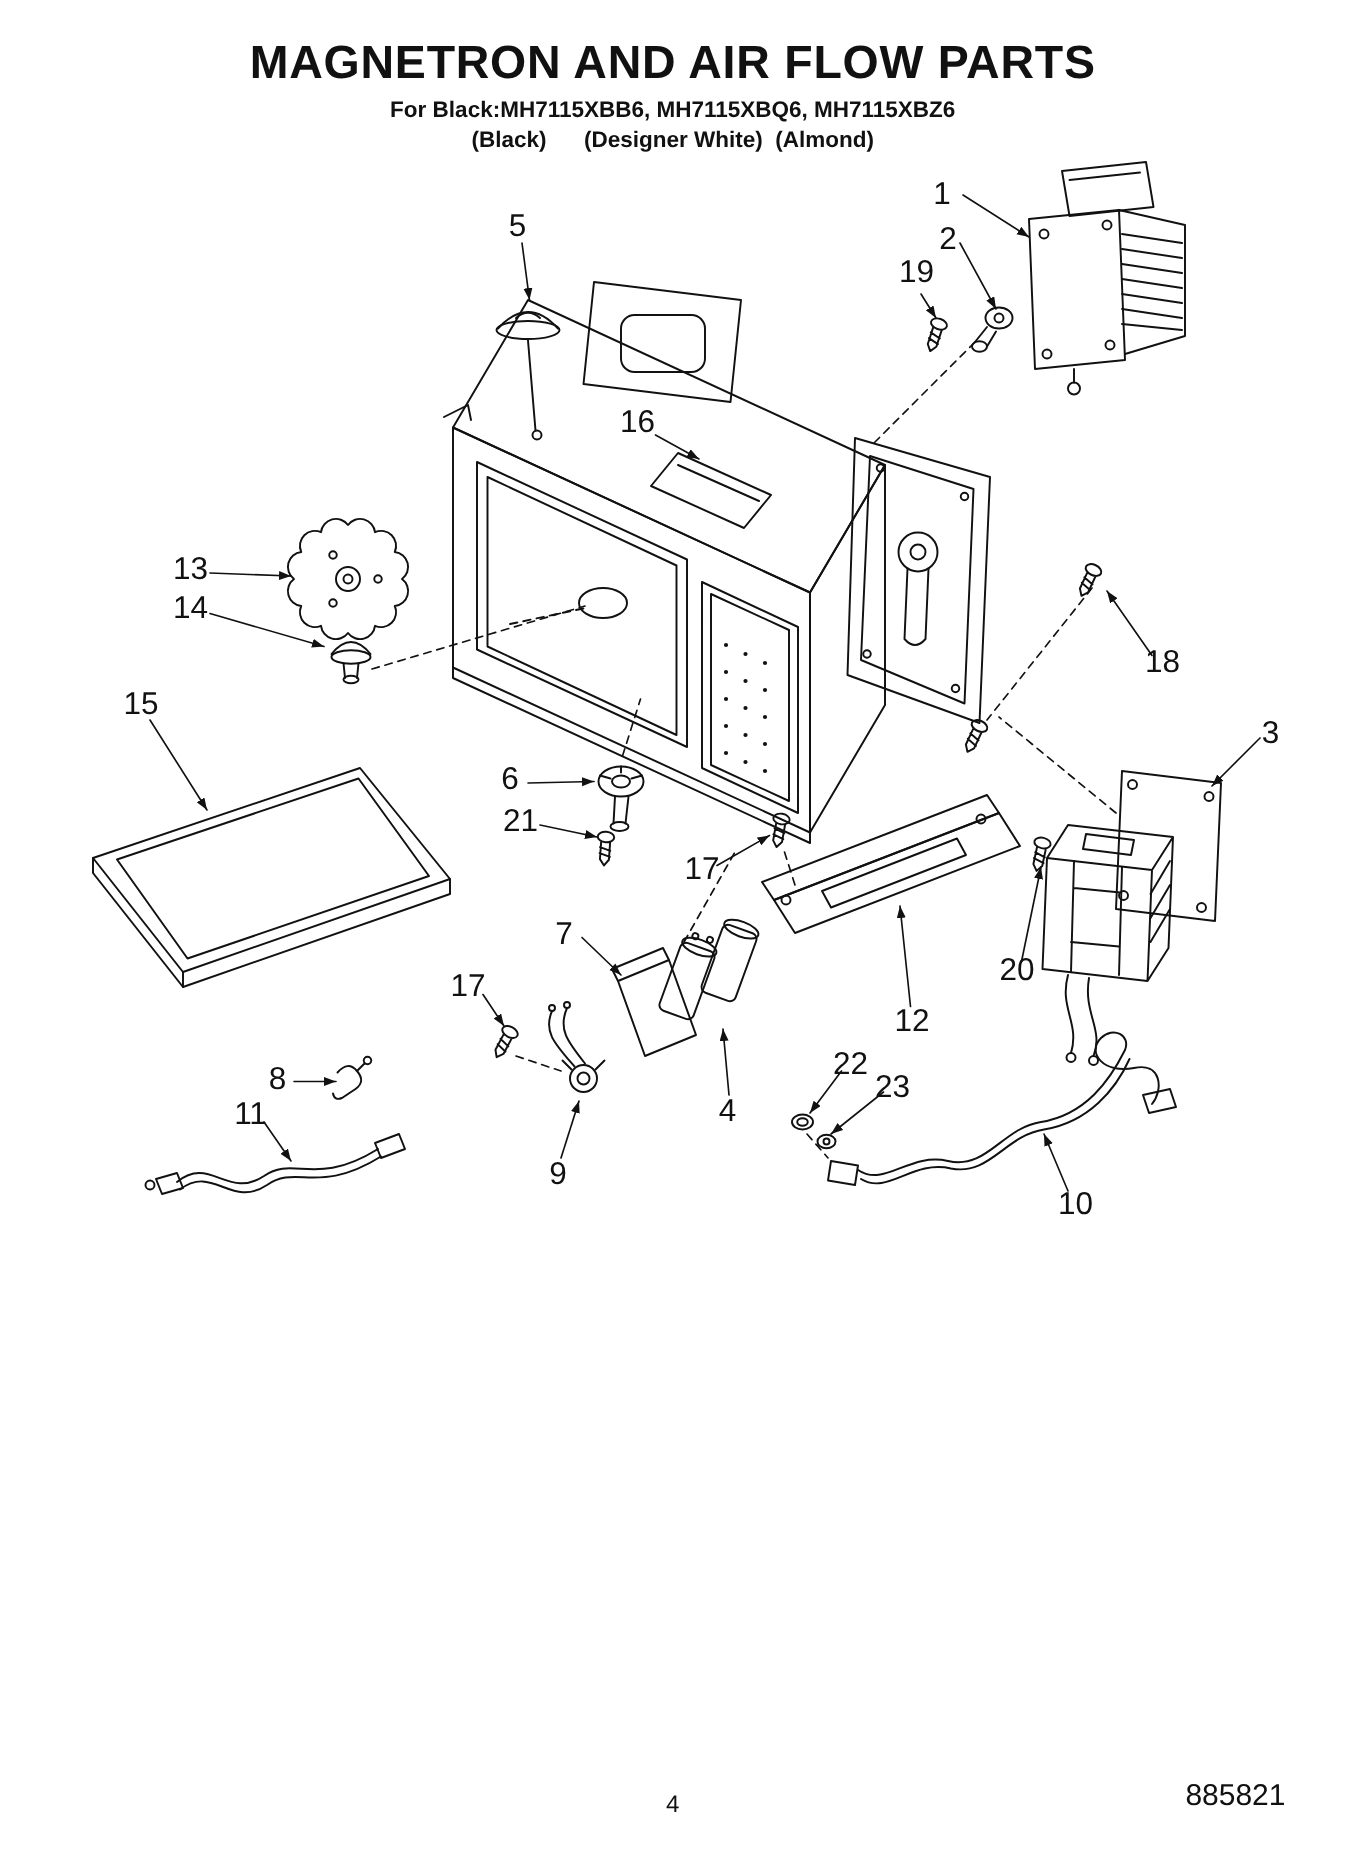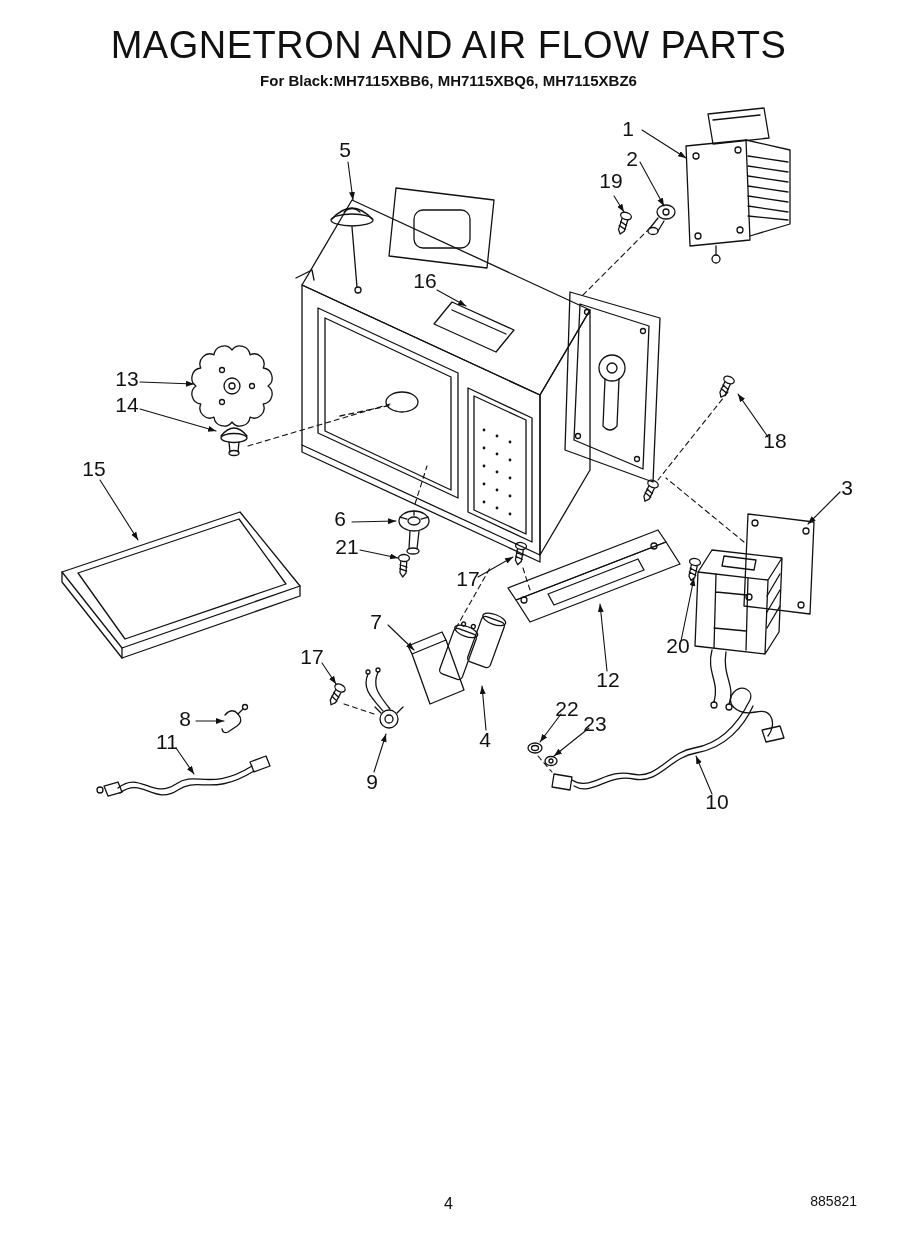--- a/index.html
+++ b/index.html
@@ -1,35 +1,36 @@
 <!DOCTYPE html>
 <html><head>
 <meta charset="utf-8">
 <style>
   html,body { margin:0; padding:0; background:#ffffff; }
   .page {
     position:relative; width:897px; height:1239px; background:#fff;
     font-family:"Liberation Sans", sans-serif; color:#111; overflow:hidden;
   }
   .titleblock { position:absolute; top:24px; left:0; width:100%; text-align:center; z-index:2; }
-  .titleblock h1 { margin:0 0 4px 0; font-size:38px; font-weight:400; letter-spacing:.5px; }
+  .titleblock h1 { margin:0 0 4px 0; font-size:31px; font-weight:700; letter-spacing:.5px; }
   .sub { font-size:15px; font-weight:700; line-height:1.35; white-space:pre; }
   svg.diagram { position:absolute; left:0; top:0; z-index:1; }
   svg text { font-size:21px; fill:#111; font-family:"Liberation Sans", sans-serif; }
   .pagenum { position:absolute; bottom:26px; left:0; width:100%; text-align:center; font-size:16px; z-index:2; }
-  .docnum { position:absolute; bottom:30px; right:40px; font-size:14px; z-index:2; }
+  .docnum { position:absolute; bottom:30px; right:40px; font-size:20px; z-index:2; }
 </style>
 </head>
 <body>
 
 <div class="page">
 
   <header class="titleblock">
     <h1>MAGNETRON AND AIR FLOW PARTS</h1>
     <div class="sub">For Black:MH7115XBB6, MH7115XBQ6, MH7115XBZ6</div>
+    <div class="sub">(Black)      (Designer White)  (Almond)</div>
   </header>
 
   <svg class="diagram" width="897" height="1239" viewBox="0 0 897 1239">
     <defs>
       <marker id="arrow" markerWidth="10" markerHeight="8" refX="8" refY="3" orient="auto" markerUnits="userSpaceOnUse">
         <path d="M0,0 L8,3 L0,6 Z" fill="#111"></path>
       </marker>
       <path id="screw" d="M-5.5,0 A5.5,3.5 0 1 0 5.5,0 A5.5,3.5 0 1 0 -5.5,0 M-3,3 L-3,15 L0,19 L3,15 L3,3 M-3.5,7 L3.5,9 M-3.5,11 L3.5,13"></path>
     </defs>
 

